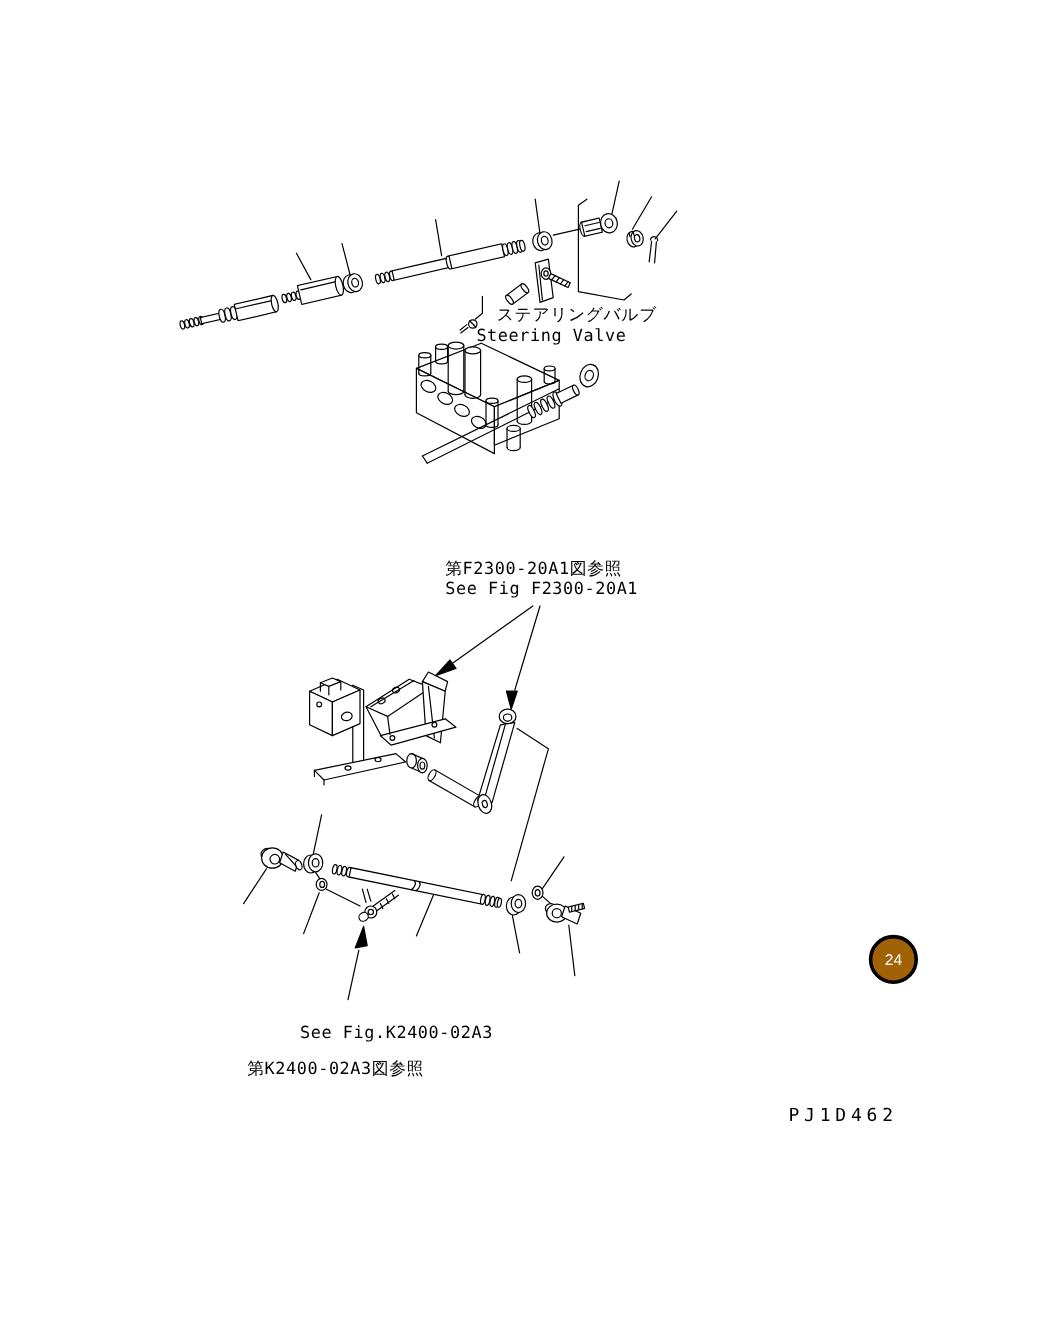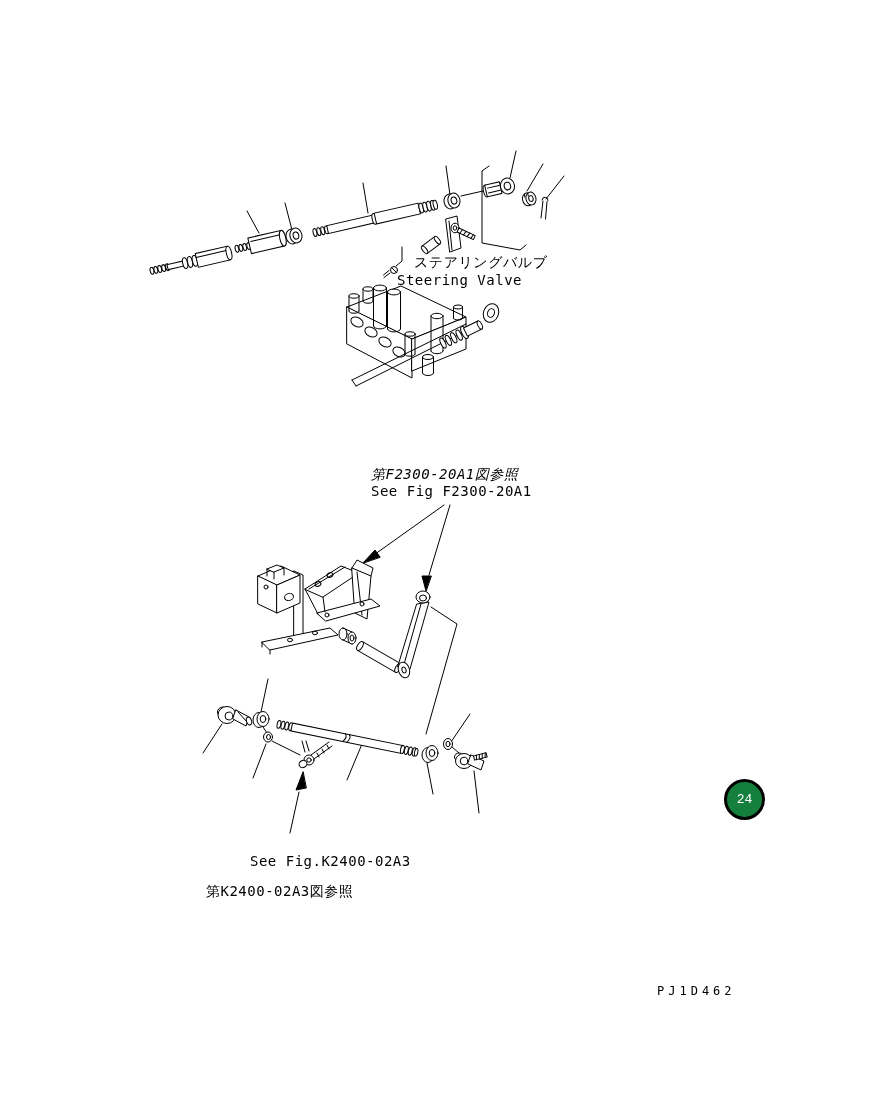--- a/index.html
+++ b/index.html
@@ -1,25 +1,25 @@
 <!DOCTYPE html>
 <html><head>
 <meta charset="utf-8">
 <style>
   html,body{margin:0;padding:0;background:#fff;}
   #page{position:relative;width:879px;height:1120px;background:#ffffff;overflow:hidden;
         font-family:"DejaVu Sans Mono","Liberation Mono",monospace;color:#000;}
   svg{position:absolute;left:0;top:0;}
   .lbl{position:absolute;white-space:pre;font-size:14px;line-height:16px;letter-spacing:0.5px;}
   .lbl.jp{letter-spacing:0.5px;}
-  #figure-code{position:absolute;left:657px;top:984px;font-size:12px;letter-spacing:4px;}
+  #figure-code{position:absolute;left:657px;top:920px;font-size:15px;letter-spacing:4px;}
   #page-badge{position:absolute;left:724px;top:779px;width:41px;height:41px;border-radius:50%;
-        background:#15803d;border:3.5px solid #000;box-sizing:border-box;display:flex;
+        background:#a16207;border:3.5px solid #000;box-sizing:border-box;display:flex;
         align-items:center;justify-content:center;color:#fff;font-size:13px;
-        font-family:Liberation Mono, monospace;}
+        font-family:Liberation Sans, sans-serif;}
 </style>
 </head>
 <body>
 
 <div id="page">
 
 <svg width="879" height="1120" viewBox="0 0 879 1120" stroke="#000" stroke-width="1" fill="none" stroke-linecap="round" stroke-linejoin="round">
 
   <g>
 
@@ -359,24 +359,24 @@
         <rect x="0" y="-2.2" width="13" height="4.4" fill="#fff"></rect>
         <line x1="3" y1="-2.2" x2="2" y2="2.2"></line>
             <line x1="6" y1="-2.2" x2="5" y2="2.2"></line>
         <line x1="9" y1="-2.2" x2="8" y2="2.2"></line>
             <line x1="12" y1="-2.2" x2="11" y2="2.2"></line>
       </g>
     </g>
   </g>
 </svg>
 
-<div class="lbl jp" style="left:414px;top:255px;font-family:Liberation Serif, serif;">ステアリングバルブ</div>
+<div class="lbl jp" style="left:414px;top:255px;">ステアリングバルブ</div>
 <div class="lbl" style="left:397px;top:272px;">Steering Valve</div>
 
-<div class="lbl jp" style="left:371px;top:466px;font-style:italic;">第F2300-20A1図参照</div>
+<div class="lbl jp" style="left:371px;top:466px;">第F2300-20A1図参照</div>
 <div class="lbl" style="left:371px;top:483px;text-align:right;">See Fig F2300-20A1</div>
 
 <div class="lbl jp" style="left:206px;top:883px;">第K2400-02A3図参照</div>
 <div class="lbl" style="left:206px;top:853px;margin-left:44px;">See Fig.K2400-02A3</div>
 
 <div id="page-badge">24</div>
 
 <div id="figure-code">PJ1D462</div>
 
 </div>

